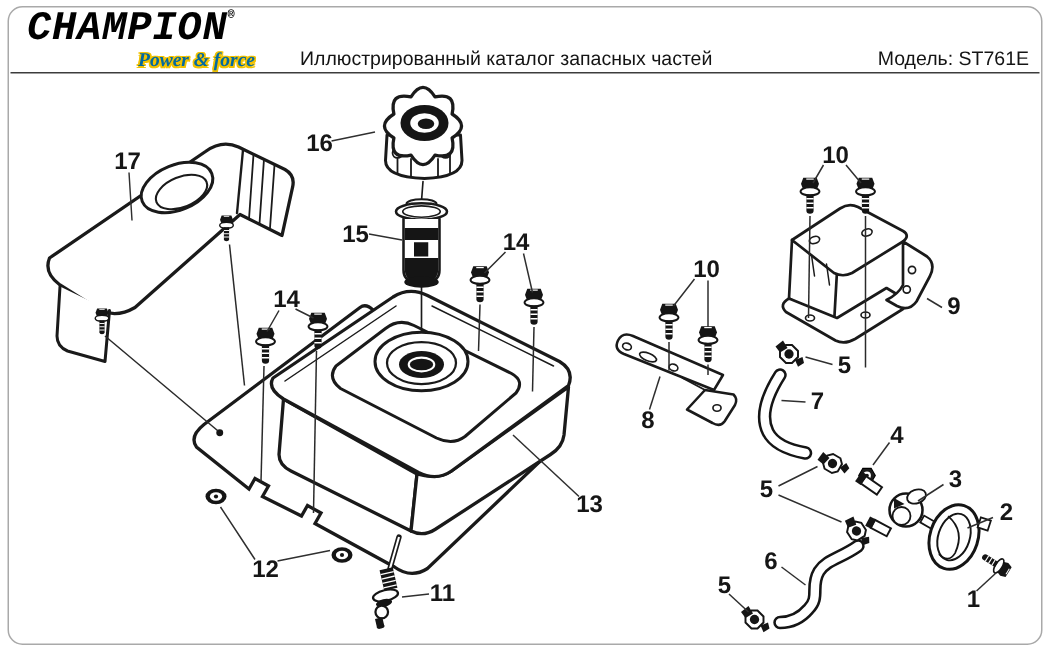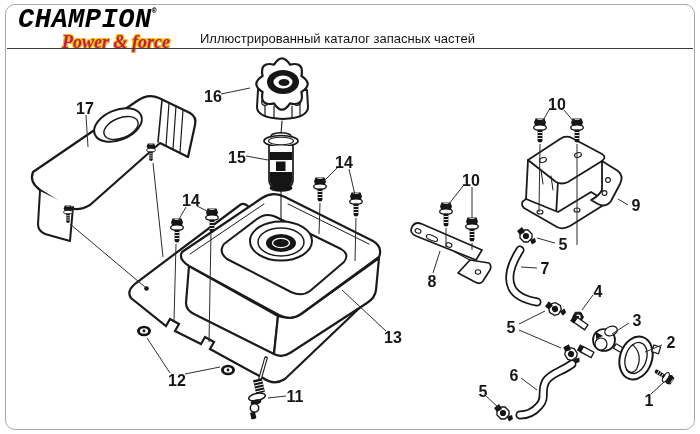--- a/index.html
+++ b/index.html
@@ -6,21 +6,21 @@
   .page{position:relative;width:700px;height:434px;background:#fff;overflow:hidden;
         font-family:"Liberation Sans",sans-serif;}
   .page-border{position:absolute;left:5px;top:4px;width:688px;height:424px;
         border:1.6px solid #a9a9a9;border-radius:10px;pointer-events:none;}
   
   .logo{position:absolute;left:18px;top:7px;width:152px;}
   .logo-main{font-family:Liberation Mono, monospace;font-style:italic;font-weight:bold;
         font-size:27px;line-height:1;color:#000000;letter-spacing:.5px;white-space:nowrap;}
   .logo-main sup{font-size:8px;vertical-align:14px;}
   .logo-sub{font-family:"Liberation Serif",serif;font-style:italic;font-weight:bold;
-        font-size:18px;color:#be185d;text-align:right;margin-top:-2px;
+        font-size:13px;color:#0369a1;text-align:right;margin-top:-2px;
         text-shadow:-1px 0 #f2c200,1px 0 #f2c200,0 -1px #f2c200,0 1px #f2c200,
                     -1px -1px #f2c200,1px 1px #f2c200,1px -1px #f2c200,-1px 1px #f2c200;}
   .catalog-title{position:absolute;left:200px;top:31px;width:295px;text-align:left;
         font-size:13px;color:#141414;}
   .model{position:absolute;right:14px;top:31px;font-size:13px;color:#141414;}
   .rule{position:absolute;left:7px;right:7px;top:48px;border-top:1.5px solid #3c3c3c;}
   
   svg{position:absolute;left:0;top:0;}
   .o{stroke:#1a1a1a;fill:#fff;stroke-linejoin:round;stroke-linecap:round;}
   .ln{stroke:#1a1a1a;fill:none;stroke-linecap:round;}
@@ -32,20 +32,21 @@
 <body>
 
 <div class="page">
   <div class="page-border"></div>
 
   <div class="logo">
     <div class="logo-main"><span>CHAMPION</span><sup>®</sup></div>
     <div class="logo-sub">Power &amp; force</div>
   </div>
   <div class="catalog-title">Иллюстрированный каталог запасных частей</div>
+  <div class="model">Модель: ST761E</div>
   <div class="rule"></div>
 
   <svg width="700" height="434" viewBox="0 0 700 434">
     <defs>
       <g id="bolt">
         <path d="M-4.5,-7.5 L4.5,-7.5 L6,-3.5 L4.5,0.5 L-4.5,0.5 L-6,-3.5 Z" fill="#151515"></path>
         <path d="M-2.5,-6.6 L2.5,-6.6" stroke="#fff" stroke-width="0.8" fill="none"></path>
         <ellipse cx="0" cy="1.6" rx="6.3" ry="2.7" fill="#fff" stroke="#151515" stroke-width="1.3"></ellipse>
         <path d="M-2.4,3.5 h4.8 v11 q0,2 -2.4,2 q-2.4,0 -2.4,-2 Z" fill="#151515"></path>
         <path d="M-2.4,6.5 h4.8 M-2.4,9.5 h4.8 M-2.4,12.5 h4.8" stroke="#fff" stroke-width="0.9" fill="none"></path>

